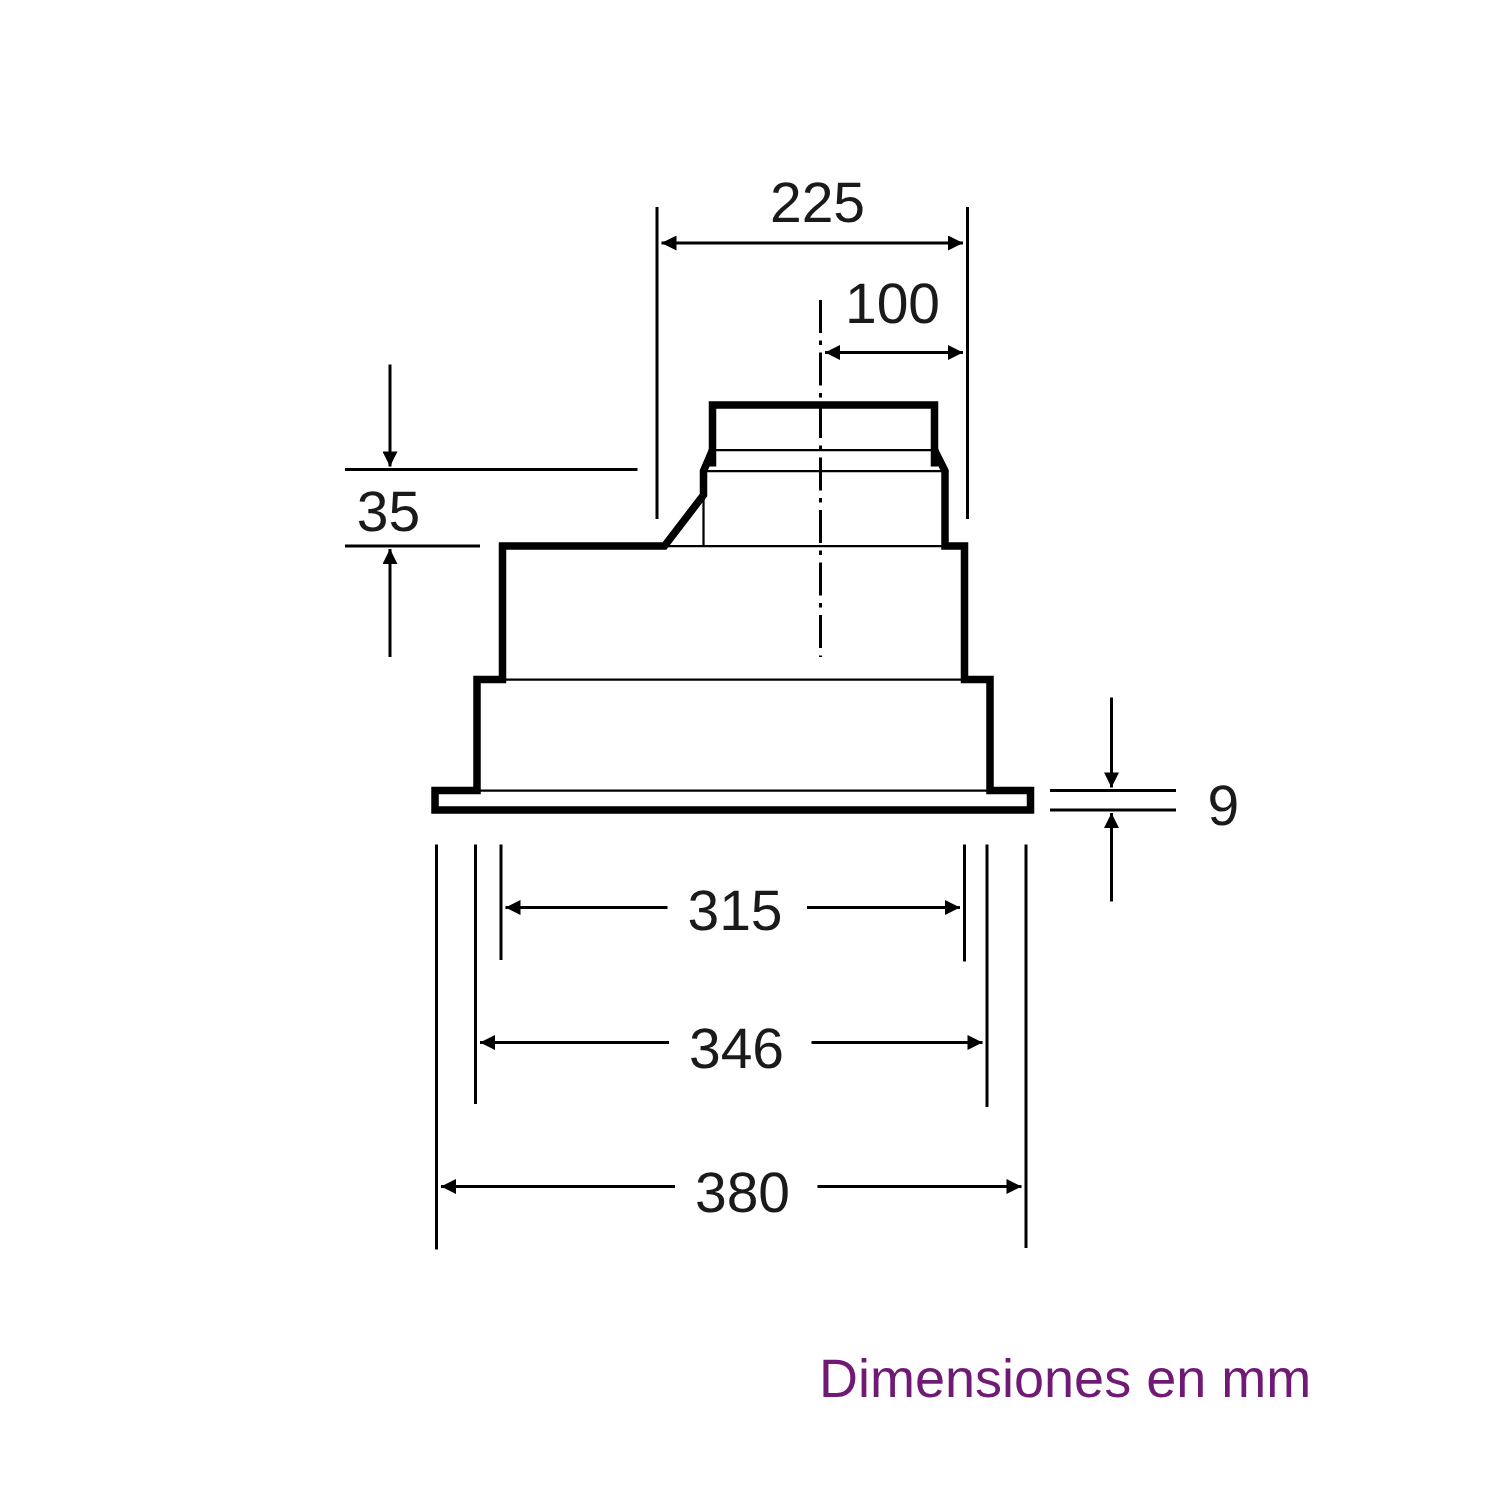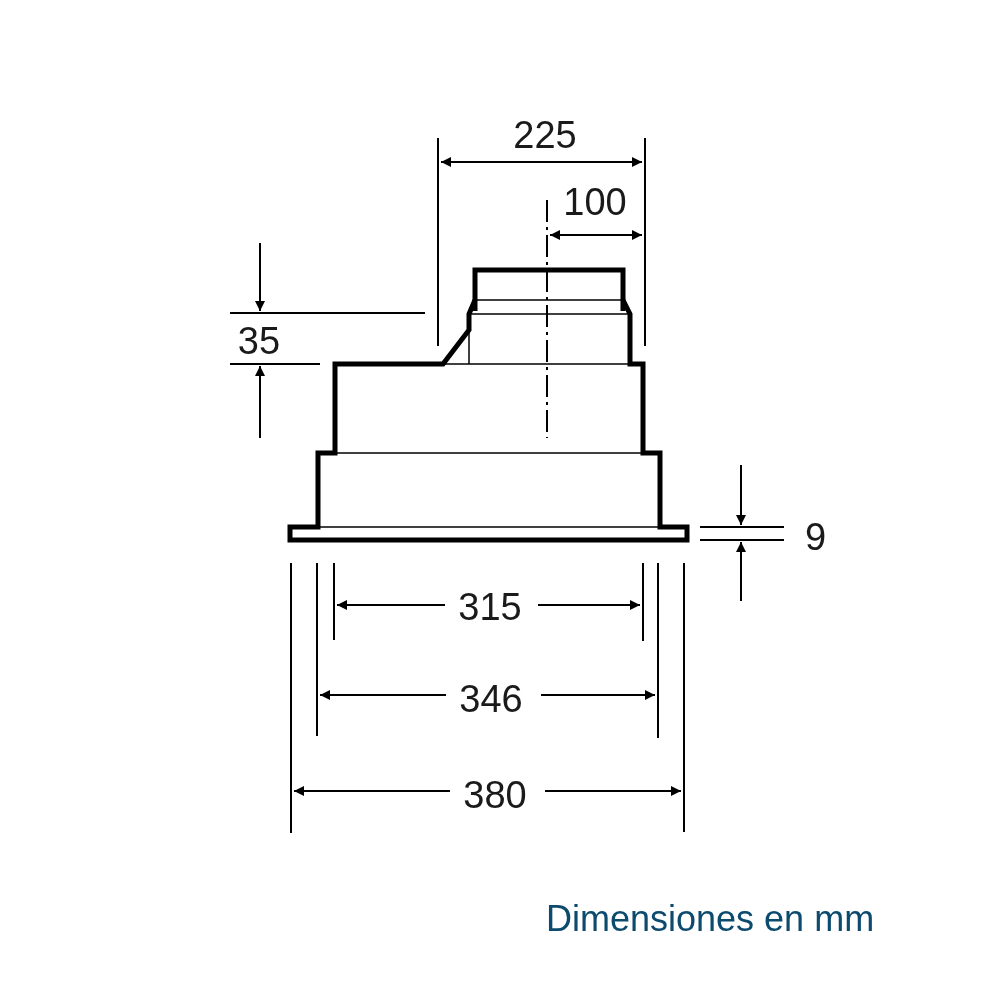--- a/index.html
+++ b/index.html
@@ -1,19 +1,19 @@
 <!DOCTYPE html>
 <html><head>
   <meta charset="utf-8">
   <style>
     html, body { margin: 0; padding: 0; background: #ffffff; }
     body { width: 1000px; height: 1000px; position: relative; overflow: hidden; }
     svg { position: absolute; left: 0; top: 0; }
     .dim-text { font-family: "Liberation Sans", sans-serif; font-size: 38px; fill: #1a1a1a; }
-    .caption { position: absolute; left: 546px; top: 898px; font-family: "Liberation Sans", sans-serif; font-size: 36px; color: #0c4a6e; white-space: nowrap; }
+    .caption { position: absolute; left: 546px; top: 898px; font-family: "Liberation Sans", sans-serif; font-size: 36px; color: #701a75; white-space: nowrap; }
   </style>
 </head>
 <body>
 
 <svg width="1000" height="1000" viewBox="0 0 1000 1000">
   <defs>
     <marker id="arr" viewBox="0 0 10 10" refX="10" refY="5" markerWidth="14" markerHeight="10" orient="auto-start-reverse" markerUnits="userSpaceOnUse">
       <path d="M0,0 L10,5 L0,10 z" fill="#000"></path>
     </marker>
   </defs>

